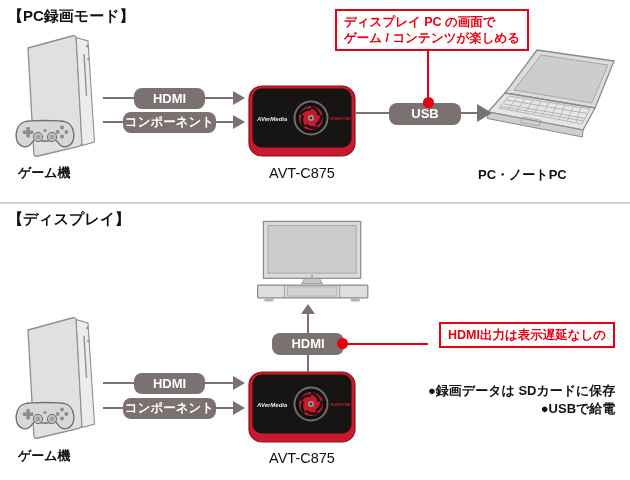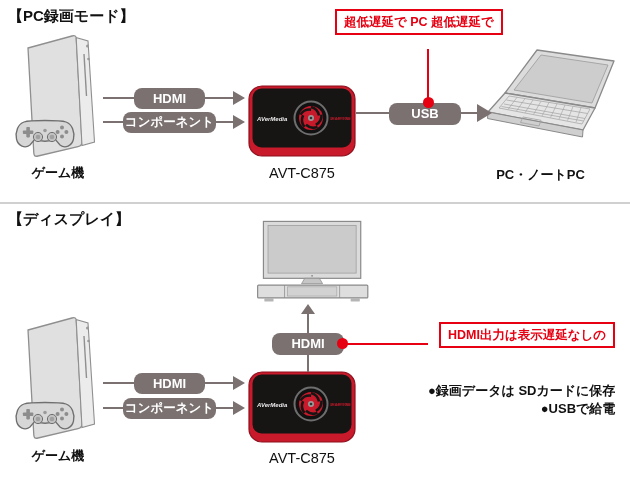--- a/index.html
+++ b/index.html
@@ -21,21 +21,21 @@
   .arrowhead-r{width:0;height:0;border-top:7px solid transparent;border-bottom:7px solid transparent;border-left:12px solid #7a7170;z-index:1;}
   .arrowhead-r.big{border-top:9px solid transparent;border-bottom:9px solid transparent;border-left:15px solid #7a7170;}
   .arrowhead-u{width:0;height:0;border-left:7px solid transparent;border-right:7px solid transparent;border-bottom:10px solid #7a7170;z-index:1;}
   .callout{
     border:2px solid #e60012;background:#ffffff;color:#e60012;
     font-size:12.5px;font-weight:bold;line-height:16px;
     padding:3px 7px;white-space:nowrap;z-index:3;
   }
   .objlabel{font-size:13px;font-weight:bold;color:#111;white-space:nowrap;}
   .modellabel{font-size:14.5px;font-weight:normal;color:#111;text-align:center;white-space:nowrap;}
-  .center{text-align:center;}
+  .center{}
   .divider{background:#d0d0d0;}
   .notes{font-size:13px;font-weight:bold;color:#111;line-height:17.5px;white-space:nowrap;text-align:right;}
 </style>
 </head>
 <body>
 
 <div id="stage">
 
   <svg width="0" height="0" style="position:absolute" aria-hidden="true">
     <defs>
@@ -104,21 +104,22 @@
       <use href="#sym-device"></use>
     </svg>
   <div class="abs modellabel" style="left:252px;top:165px;width:100px;">AVT-C875</div>
 
   <div class="abs gline" style="left:356px;top:112px;width:36px;height:2px;"></div>
   <div class="abs pill" style="left:389px;top:103px;width:72px;height:22px;line-height:22px;font-size:13px;">USB</div>
   <div class="abs gline" style="left:461px;top:112px;width:18px;height:2px;"></div>
   <div class="abs arrowhead-r big" style="left:477px;top:104px;"></div>
 
   <div class="abs callout" style="left:335px;top:9px;">
-    <div>超低遅延で PC 超低遅延で</div>
+    <div>ディスプレイ PC の画面で</div>
+    <div>ゲーム / コンテンツが楽しめる</div>
   </div>
   <div class="abs rline" style="left:427px;top:49px;width:2px;height:51px;"></div>
   <div class="abs rdot" style="left:423px;top:97px;"></div>
 
   <svg class="abs" style="left:487px;top:48px;" width="135" height="112" viewBox="0 0 135 112">
     <path d="M50,2 L127,13 L108,60 L18,45 Z" fill="#dcdcdc" stroke="#8a8a8a" stroke-width="1.3" stroke-linejoin="round"></path>
     <path d="M54,7 L121,17 L105,55 L27,42 Z" fill="#cdcdcd" stroke="#9a9a9a" stroke-width="0.8"></path>
     <path d="M18,45 L108,60 L96,82 L1,64 Z" fill="#e5e5e5" stroke="#8a8a8a" stroke-width="1.3" stroke-linejoin="round"></path>
     <path d="M1,64 L96,82 L95.5,89 L0.5,70.5 Z" fill="#cfcfcf" stroke="#8a8a8a" stroke-width="1"></path>
     <path d="M22,48 L103,61 L95,76 L12,60 Z" fill="none" stroke="#a0a0a0" stroke-width="0.7"></path>

